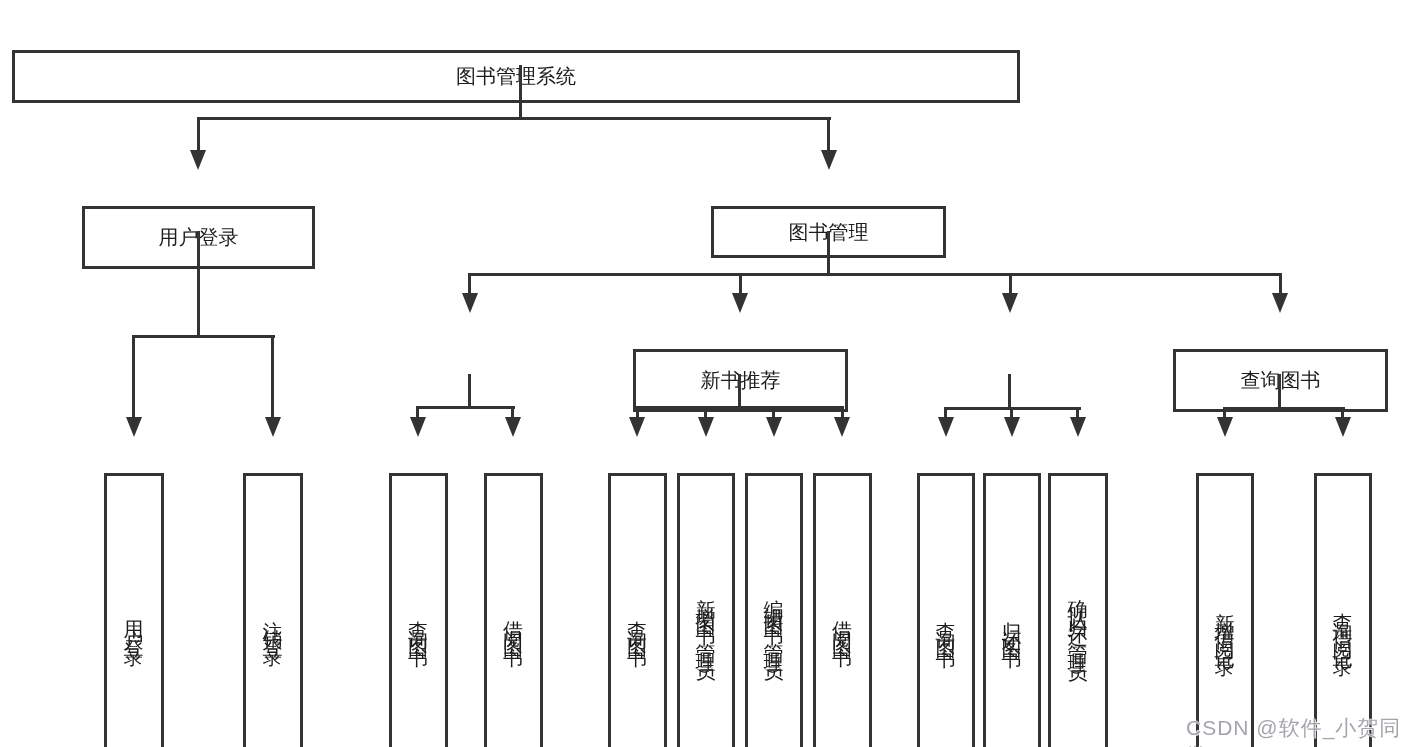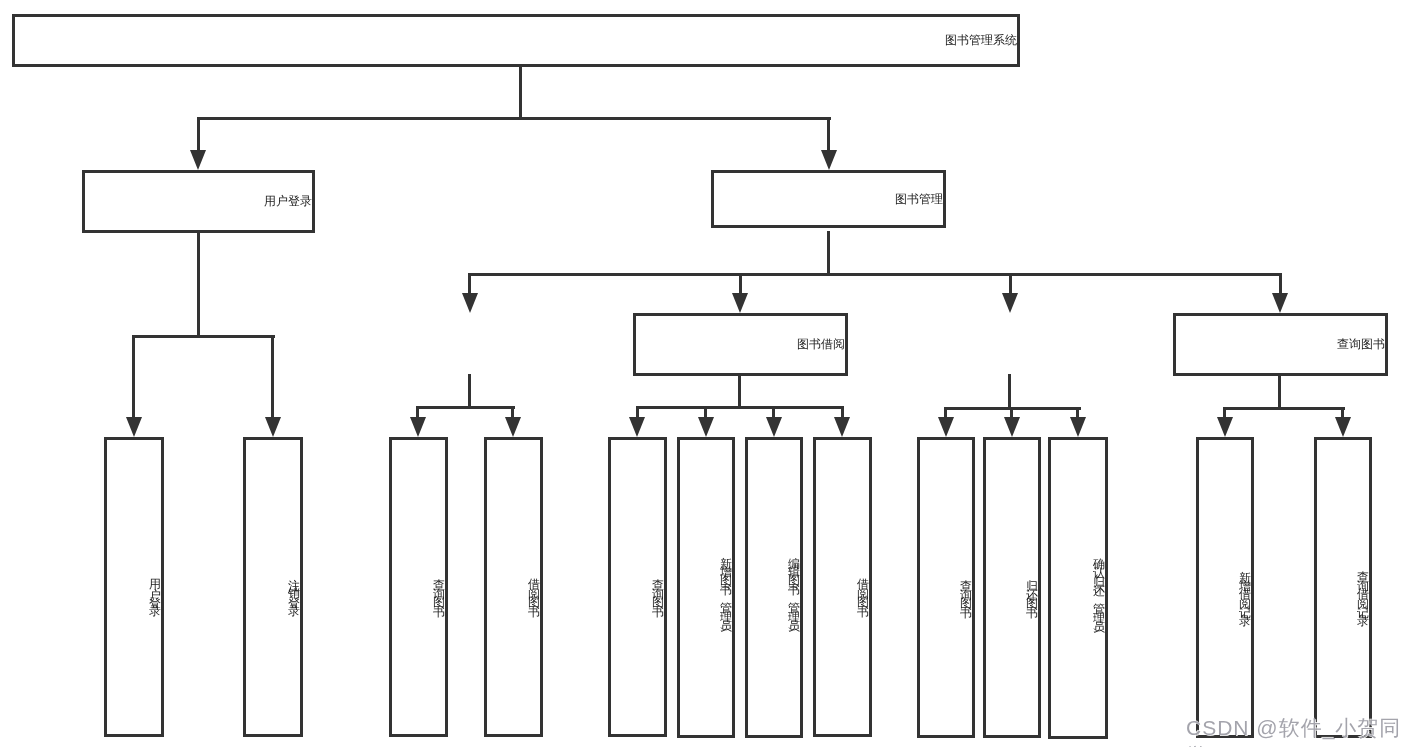--- a/index.html
+++ b/index.html
@@ -1,20 +1,20 @@
 <!DOCTYPE html>
 <html><head>
 <meta charset="utf-8">
 <style>
   html,body{margin:0;padding:0;background:#ffffff;}
   #stage{position:relative;width:1405px;height:747px;background:#ffffff;
          font-family:"Liberation Sans",sans-serif;color:#1c1c1c;overflow:hidden;}
   .box{position:absolute;border:3px solid #333333;background:#ffffff;
-       display:flex;align-items:center;justify-content:flex-end;
-       box-sizing:border-box;font-size:12px;}
+       display:flex;align-items:center;justify-content:center;
+       box-sizing:border-box;font-size:20px;margin-top:36px;}
   .box span{white-space:nowrap;}
   .vbox span{writing-mode:vertical-lr;text-orientation:mixed;
              letter-spacing:9px;line-height:1;white-space:normal;}
   .lv{position:absolute;width:3px;background:#333333;}
   .lh{position:absolute;height:3px;background:#333333;}
   .arrow{position:absolute;width:0;height:0;
          border-left:8px solid transparent;border-right:8px solid transparent;
          border-top:20px solid #333333;}
   .watermark{position:absolute;left:1186px;top:714px;font-size:21px;
              color:#a4a4ac;letter-spacing:1px;z-index:5;
@@ -32,21 +32,21 @@
   <div class="lv" style="left:519px;top:65px;height:54px;"></div>
   <div class="lh" style="left:197px;top:117px;width:634px;"></div>
   <div class="lv" style="left:197px;top:117px;height:35px;"></div>
   <div class="arrow" style="left:190px;top:150px;"></div>
   <div class="lv" style="left:827px;top:117px;height:35px;"></div>
   <div class="arrow" style="left:821px;top:150px;"></div>
 
   <div class="box" style="left:82px;top:170px;width:233px;height:63px;">
     <span>用户登录</span>
   </div>
-  <div class="box" style="left:711px;top:170px;width:235px;height:58px;">
+  <div class="box" style="left:711px;top:170px;width:235px;height:52px;">
     <span>图书管理</span>
   </div>
 
   <div class="lv" style="left:197px;top:231px;height:106px;"></div>
   <div class="lh" style="left:132px;top:335px;width:143px;"></div>
   <div class="lv" style="left:132px;top:335px;height:84px;"></div>
   <div class="arrow" style="left:126px;top:417px;"></div>
   <div class="lv" style="left:271px;top:335px;height:84px;"></div>
   <div class="arrow" style="left:265px;top:417px;"></div>
 
@@ -55,21 +55,21 @@
   <div class="lv" style="left:468px;top:273px;height:22px;"></div>
   <div class="arrow" style="left:462px;top:293px;"></div>
   <div class="lv" style="left:739px;top:273px;height:22px;"></div>
   <div class="arrow" style="left:732px;top:293px;"></div>
   <div class="lv" style="left:1009px;top:273px;height:22px;"></div>
   <div class="arrow" style="left:1002px;top:293px;"></div>
   <div class="lv" style="left:1279px;top:273px;height:22px;"></div>
   <div class="arrow" style="left:1272px;top:293px;"></div>
 
   <div class="box" style="left:633px;top:313px;width:215px;height:63px;">
-    <span>图书借阅</span>
+    <span>新书推荐</span>
   </div>
   <div class="box" style="left:1173px;top:313px;width:215px;height:63px;">
     <span>查询图书</span>
   </div>
 
   <div class="lv" style="left:468px;top:374px;height:34px;"></div>
   <div class="lh" style="left:416px;top:406px;width:99px;"></div>
   <div class="lv" style="left:416px;top:406px;height:13px;"></div>
   <div class="arrow" style="left:410px;top:417px;"></div>
   <div class="lv" style="left:511px;top:406px;height:13px;"></div>

